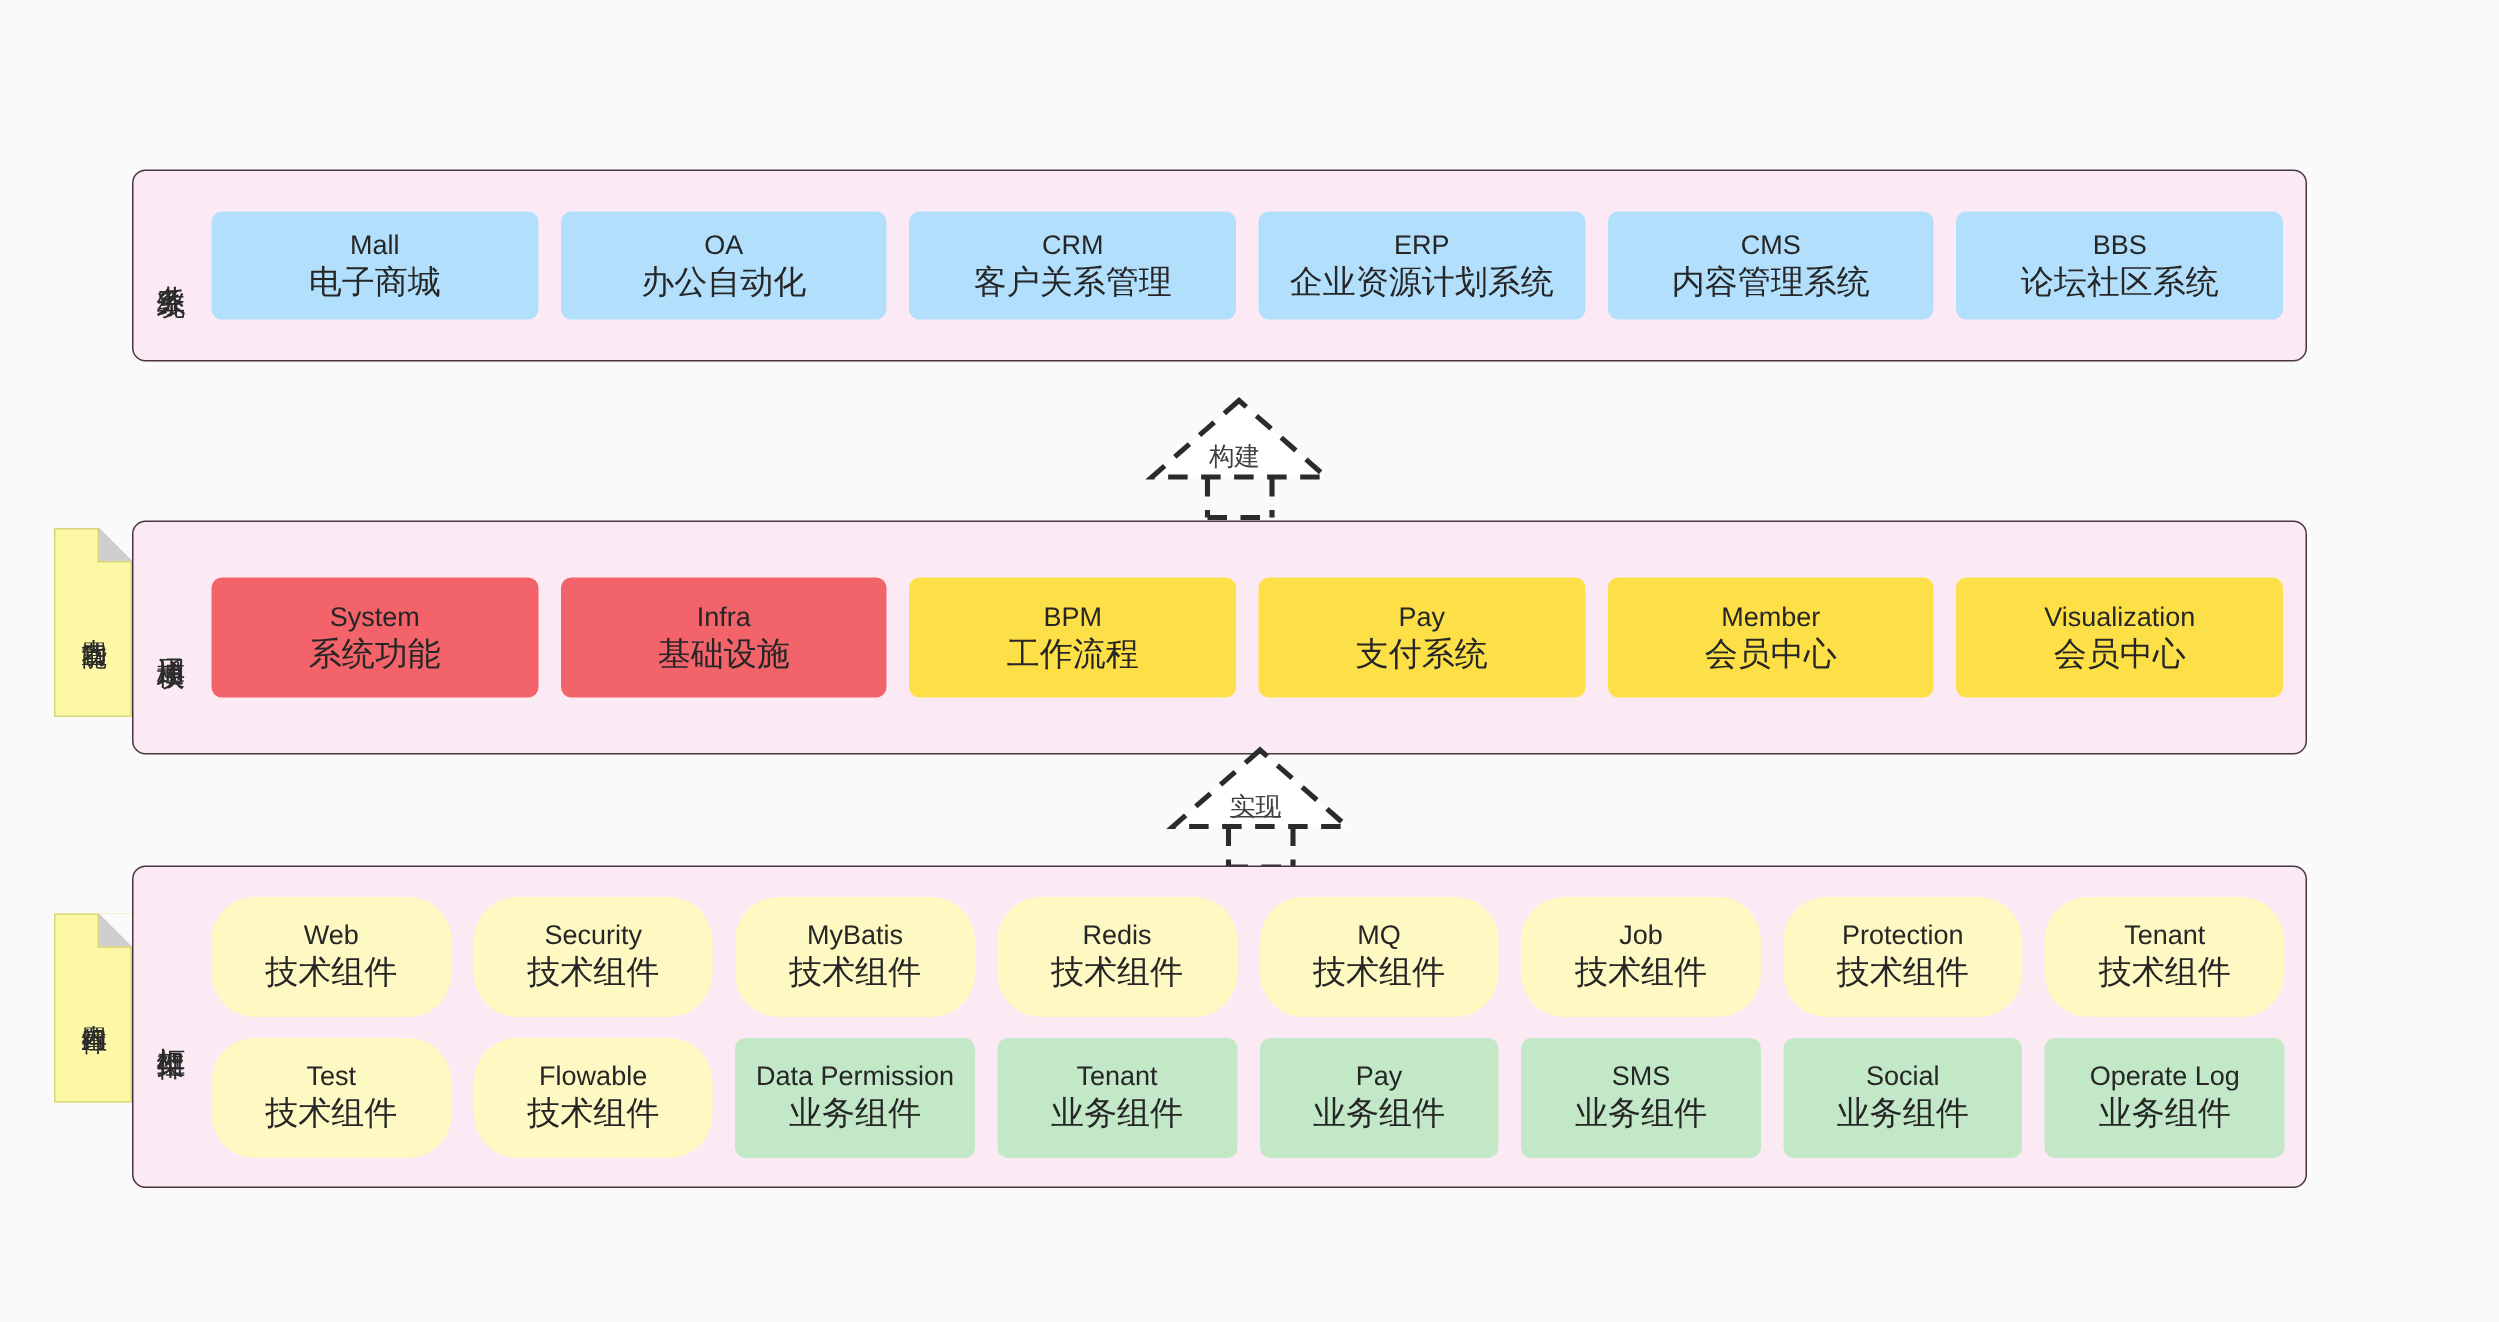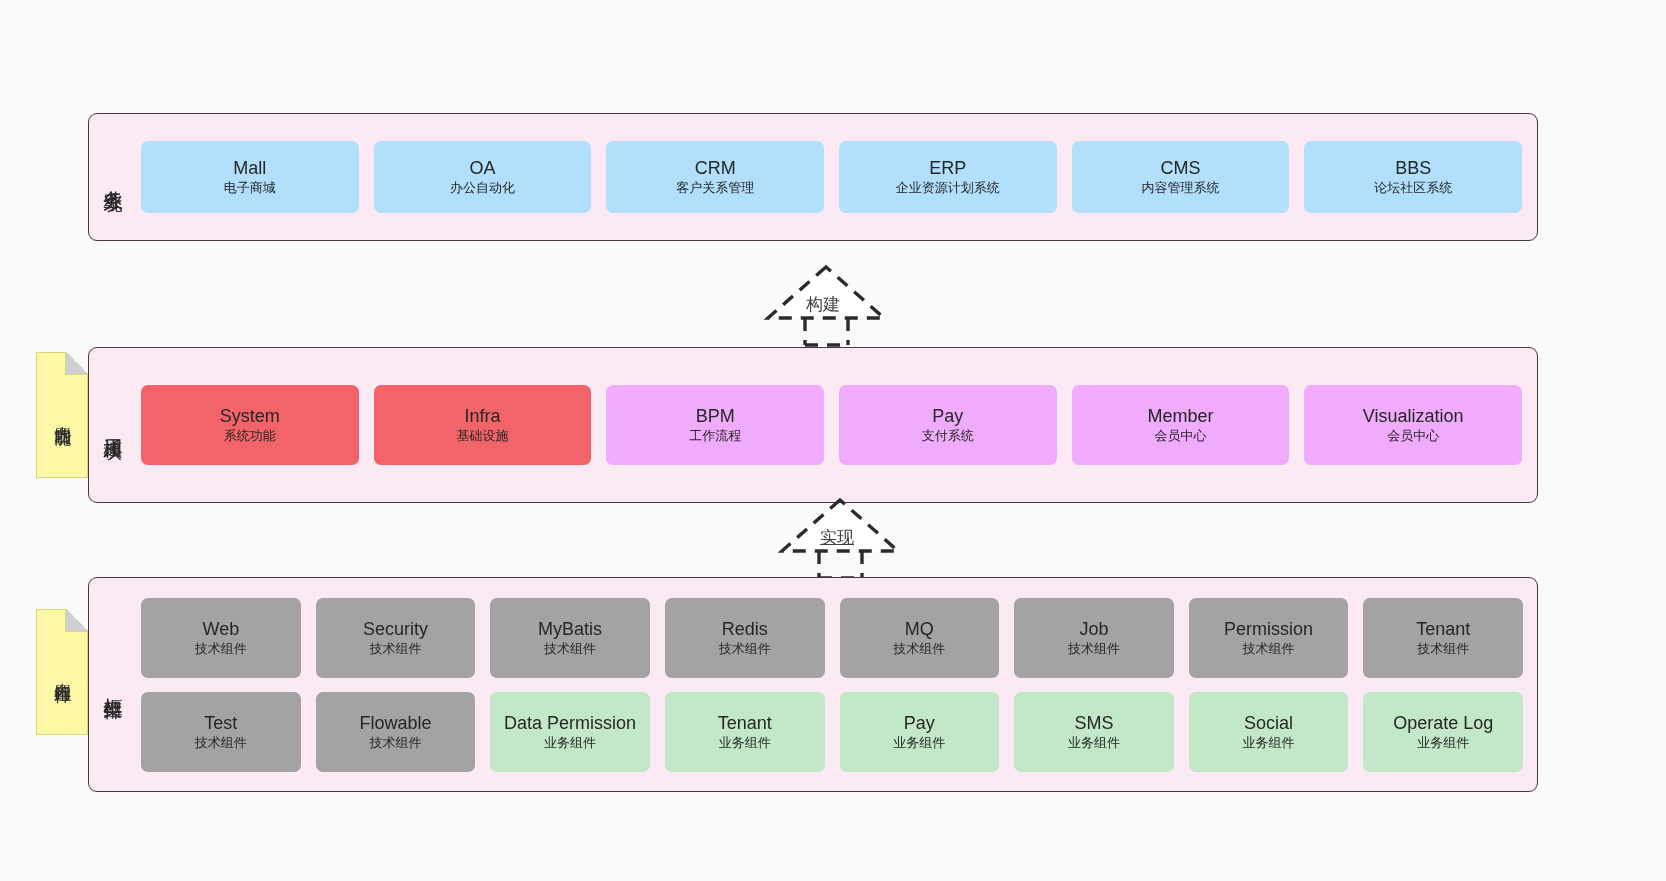--- a/index.html
+++ b/index.html
@@ -57,36 +57,36 @@
     display: flex;
     flex-direction: column;
     align-items: center;
     justify-content: center;
     text-align: center;
     color: #262626;
     line-height: 1.22;
     padding: 4px 6px;
   }
   .card .t1 { font-size: 18px; }
-  .card .t2 { font-size: 13px; }
+  .card .t2 { font-size: 22px; }
 
   
   #layer-business { left: 88px; top: 113px; width: 1450px; height: 128px; }
   #layer-business .card { height: 72px; background: #b2dffc; }
 
   
   #layer-modules { left: 88px; top: 347px; width: 1450px; height: 156px; }
   #layer-modules .card { height: 80px; }
   .c-strong { background: #f2636a; }
-  .c-soft   { background: #f0abfc; }
+  .c-soft   { background: #fde047; }
 
   
   #layer-framework { left: 88px; top: 577px; width: 1450px; height: 215px; }
   #layer-framework .card { height: 80px; }
-  .g-strong { background: #a3a3a3; }
+  .g-strong { background: #fef9c3; border-radius: 29px; }
   .g-soft   { background: #c2e8c8; }
 
   
   .note {
     position: absolute;
     width: 52px;
     background: #fcf8a5;
     border: 1px solid #d9d57a;
     display: flex;
     align-items: center;
@@ -231,21 +231,21 @@
         </div>
         <div class="card g-strong">
           <span class="t1">MQ</span>
           <span class="t2">技术组件</span>
         </div>
         <div class="card g-strong">
           <span class="t1">Job</span>
           <span class="t2">技术组件</span>
         </div>
         <div class="card g-strong">
-          <span class="t1">Permission</span>
+          <span class="t1">Protection</span>
           <span class="t2">技术组件</span>
         </div>
         <div class="card g-strong">
           <span class="t1">Tenant</span>
           <span class="t2">技术组件</span>
         </div>
       </div>
 
       <div class="card-row">
         <div class="card g-strong">

